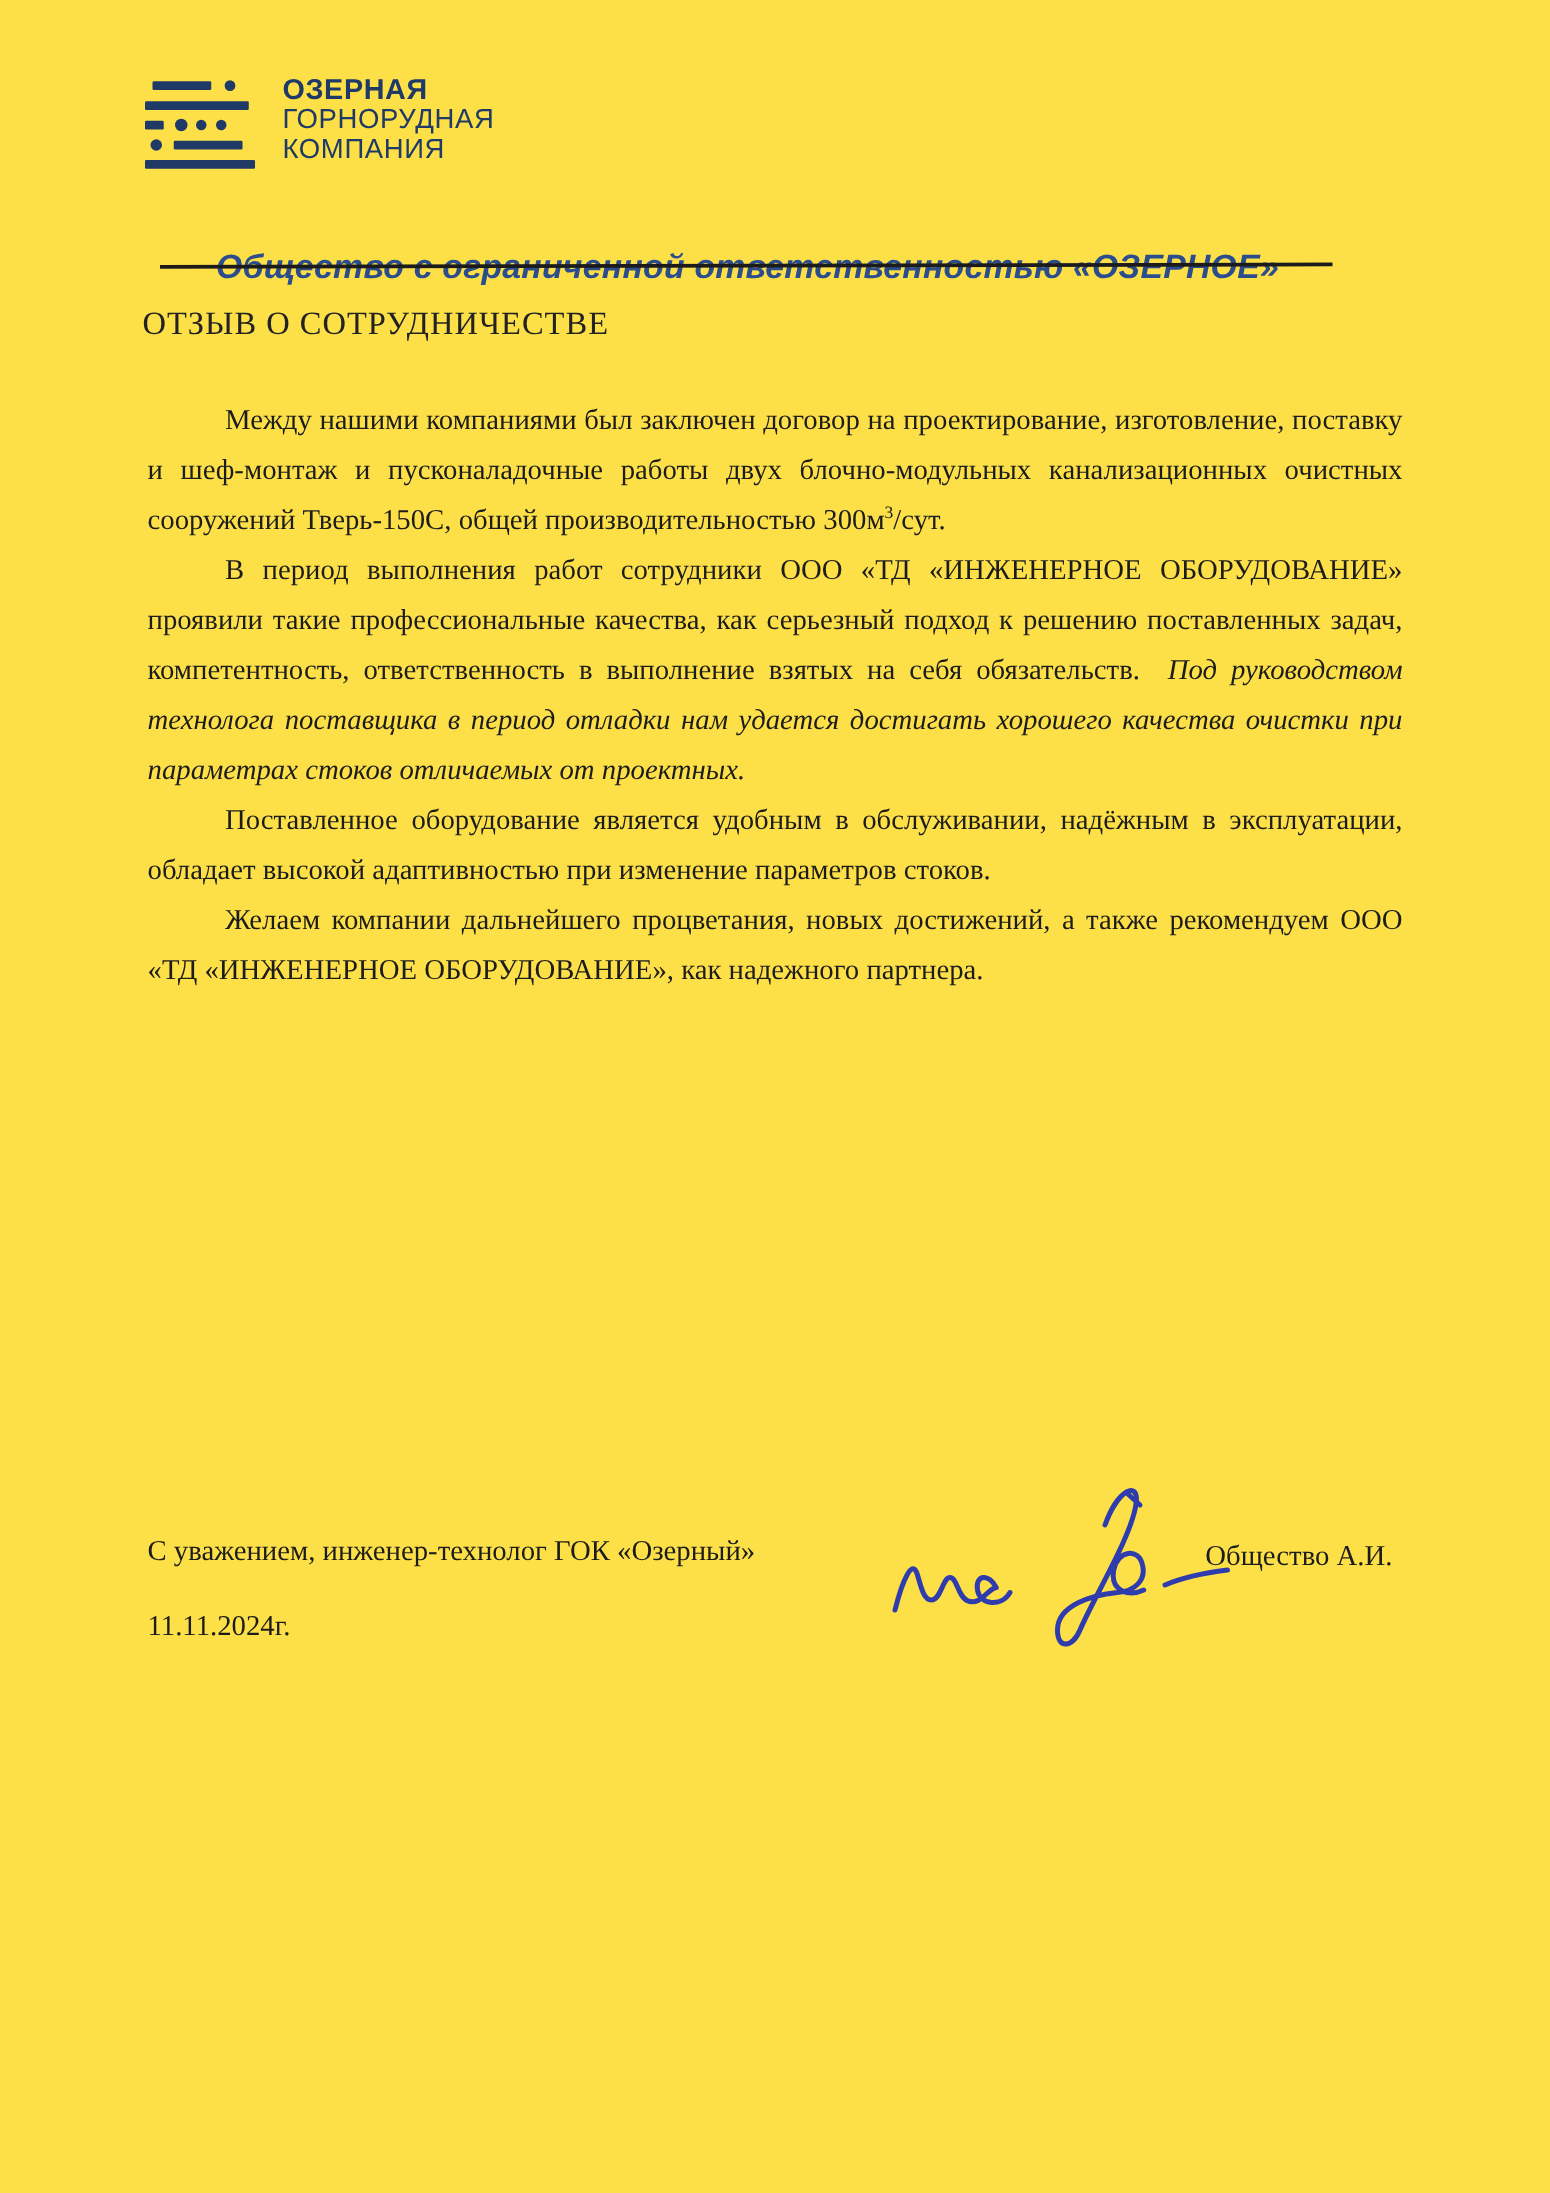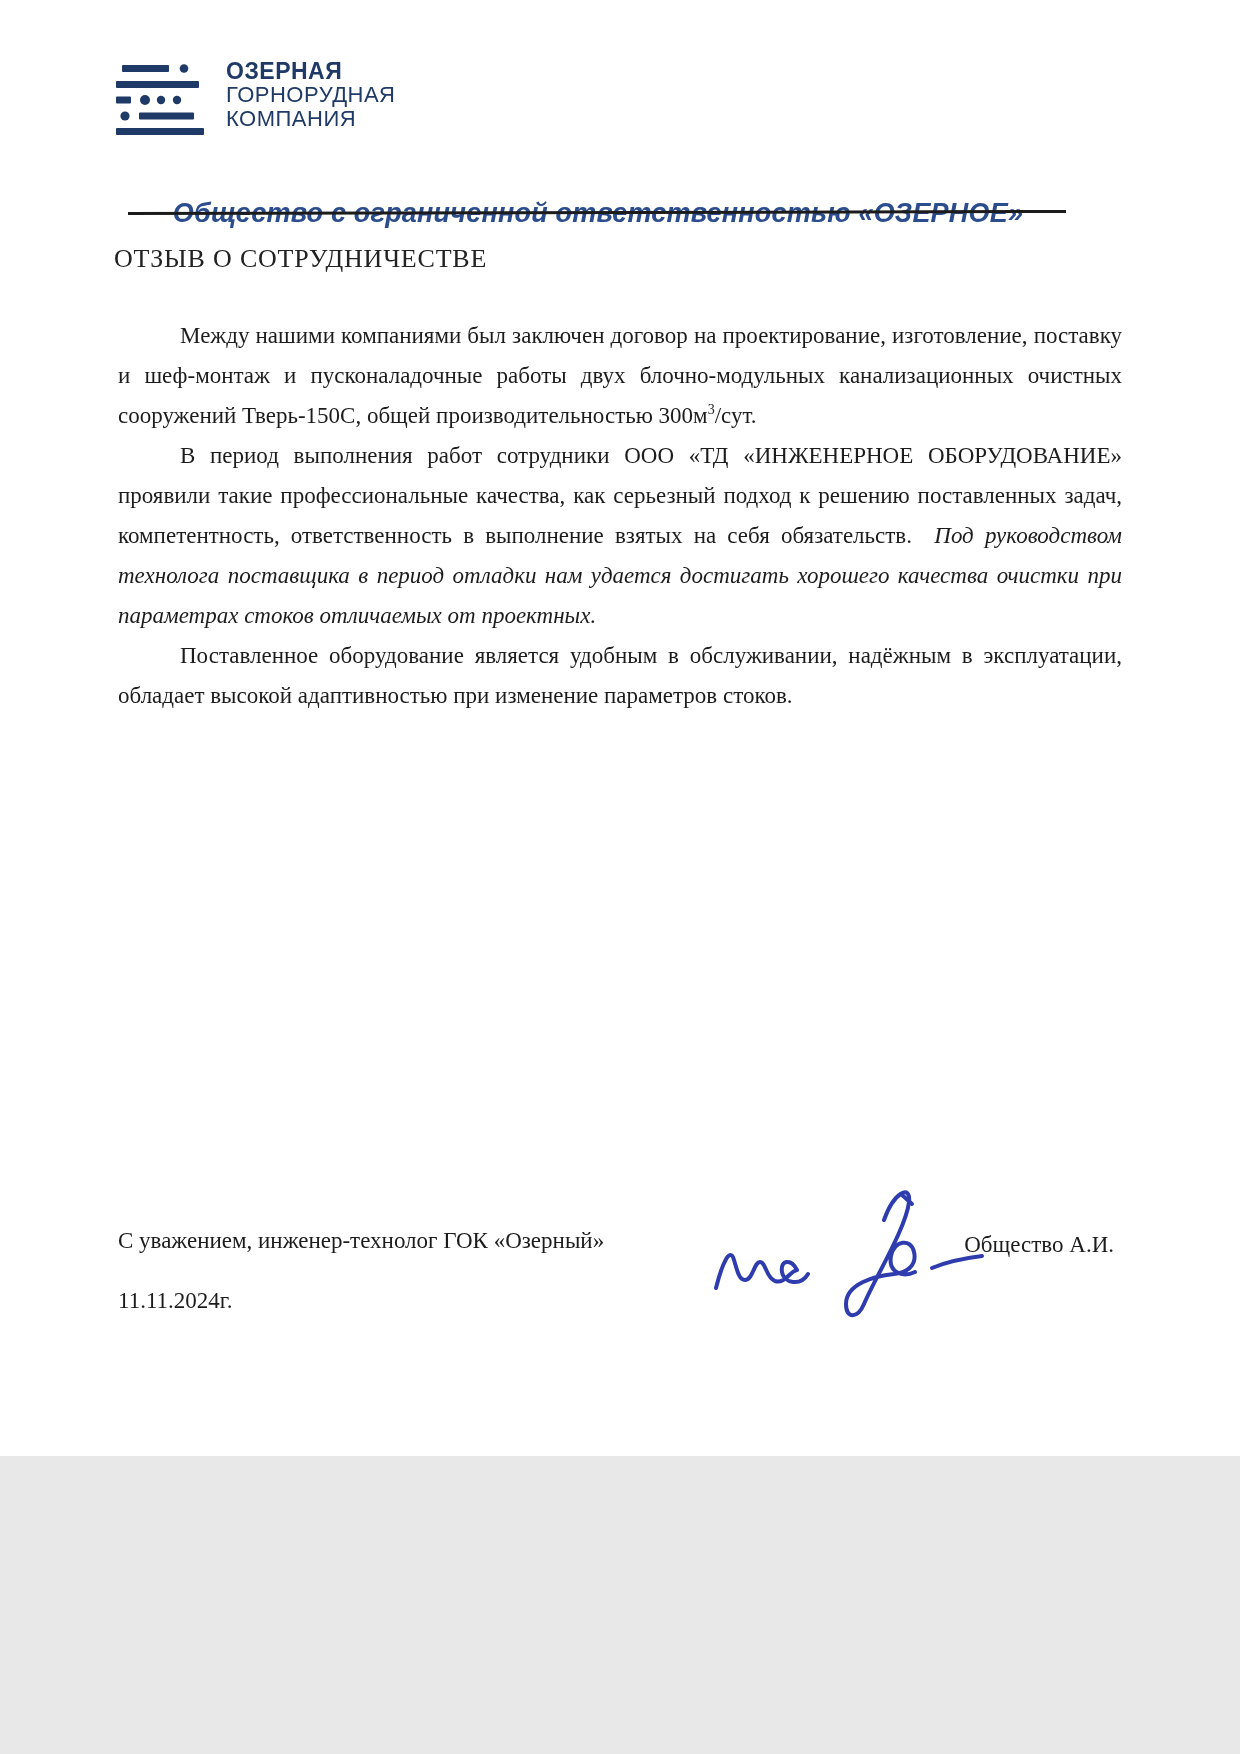--- a/index.html
+++ b/index.html
@@ -1,21 +1,21 @@
 <!DOCTYPE html>
 <html><head>
 <meta charset="utf-8">
 <style>
   html, body { margin: 0; padding: 0; background: #e8e8e8; }
   .page {
     position: relative;
     width: 1240px;
-    height: 1456px;
+    height: 1754px;
     margin: 0 auto;
-    background: #ffffff;
+    background: #fde047;
     font-family: "Liberation Serif", "DejaVu Serif", serif;
     color: #1c1c1c;
     overflow: hidden;
   }
 
   
   .logo-row {
     position: absolute;
     top: 55px;
     left: 116px;
@@ -136,20 +136,21 @@
 
   <div class="brand-title">Общество с ограниченной ответственностью «ОЗЕРНОЕ»</div>
   <div class="divider"></div>
 
   <div class="doc-heading">ОТЗЫВ О СОТРУДНИЧЕСТВЕ</div>
 
   <div class="body-text">
     <p><span>Между нашими компаниями был заключен договор на проектирование, изготовление, поставку и шеф-монтаж и пусконаладочные работы двух блочно-модульных канализационных очистных сооружений Тверь-150С, общей производительностью 300м</span><sup class="cube">3</sup><span>/сут.</span></p>
     <p><span>В период выполнения работ сотрудники ООО «ТД «ИНЖЕНЕРНОЕ ОБОРУДОВАНИЕ» проявили такие профессиональные качества, как серьезный подход к решению поставленных задач, компетентность, ответственность в выполнение взятых на себя обязательств.&nbsp; </span><span class="seg-italic">Под руководством технолога поставщика в период отладки нам удается достигать хорошего качества очистки при параметрах стоков отличаемых от проектных.</span></p>
     <p>Поставленное оборудование является удобным в обслуживании, надёжным в эксплуатации, обладает высокой адаптивностью при изменение параметров стоков.</p>
+    <p>Желаем компании дальнейшего процветания, новых достижений, а также рекомендуем ООО «ТД «ИНЖЕНЕРНОЕ ОБОРУДОВАНИЕ», как надежного партнера.</p>
   </div>
 
   <div class="sign-row">
     <span class="sign-left">С уважением, инженер-технолог ГОК «Озерный»</span>
     <div class="signature-wrap">
       <svg viewBox="0 0 310 150" width="310" height="150">
         <g fill="none" stroke="#2e3cae" stroke-width="4" stroke-linecap="round" stroke-linejoin="round">
           <path d="M 18,112 C 24,88 32,70 36,84 C 39,94 41,104 47,104 C 55,104 56,86 62,86 C 68,86 68,102 77,105 C 87,108 92,95 99,94 C 93,82 82,84 84,96 C 86,108 103,110 110,98"></path>
           <path d="M 186,44 C 196,16 213,8 211,26 C 208,52 178,100 166,128 C 160,142 148,144 148,128 C 148,108 176,100 196,98 C 210,97 219,88 216,76 C 213,62 196,64 193,80 C 190,96 204,102 217,96"></path>
           <path d="M 203,18 L 214,28"></path>

